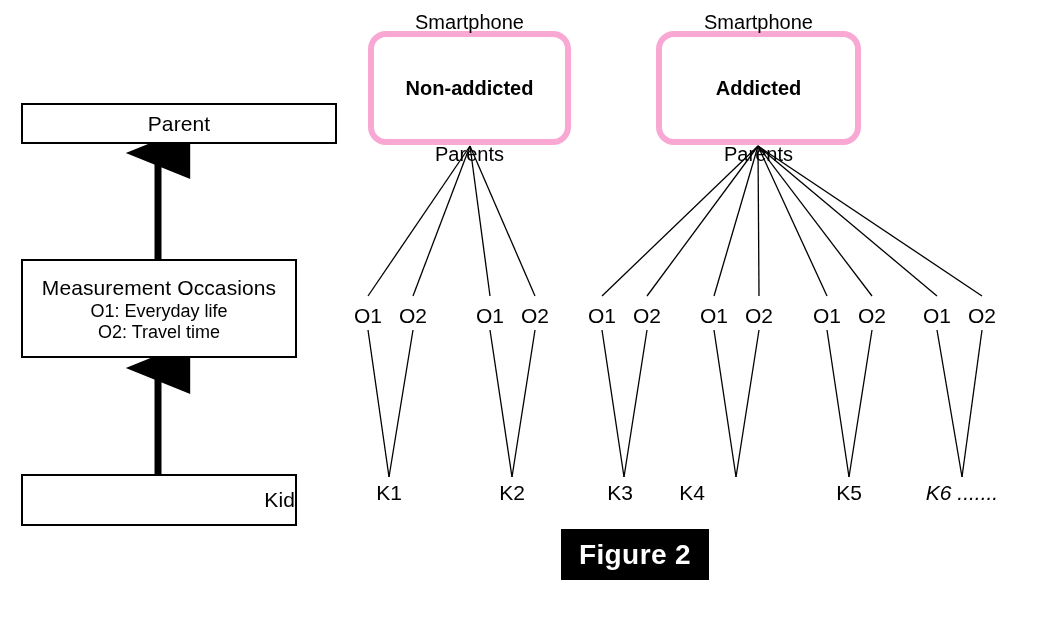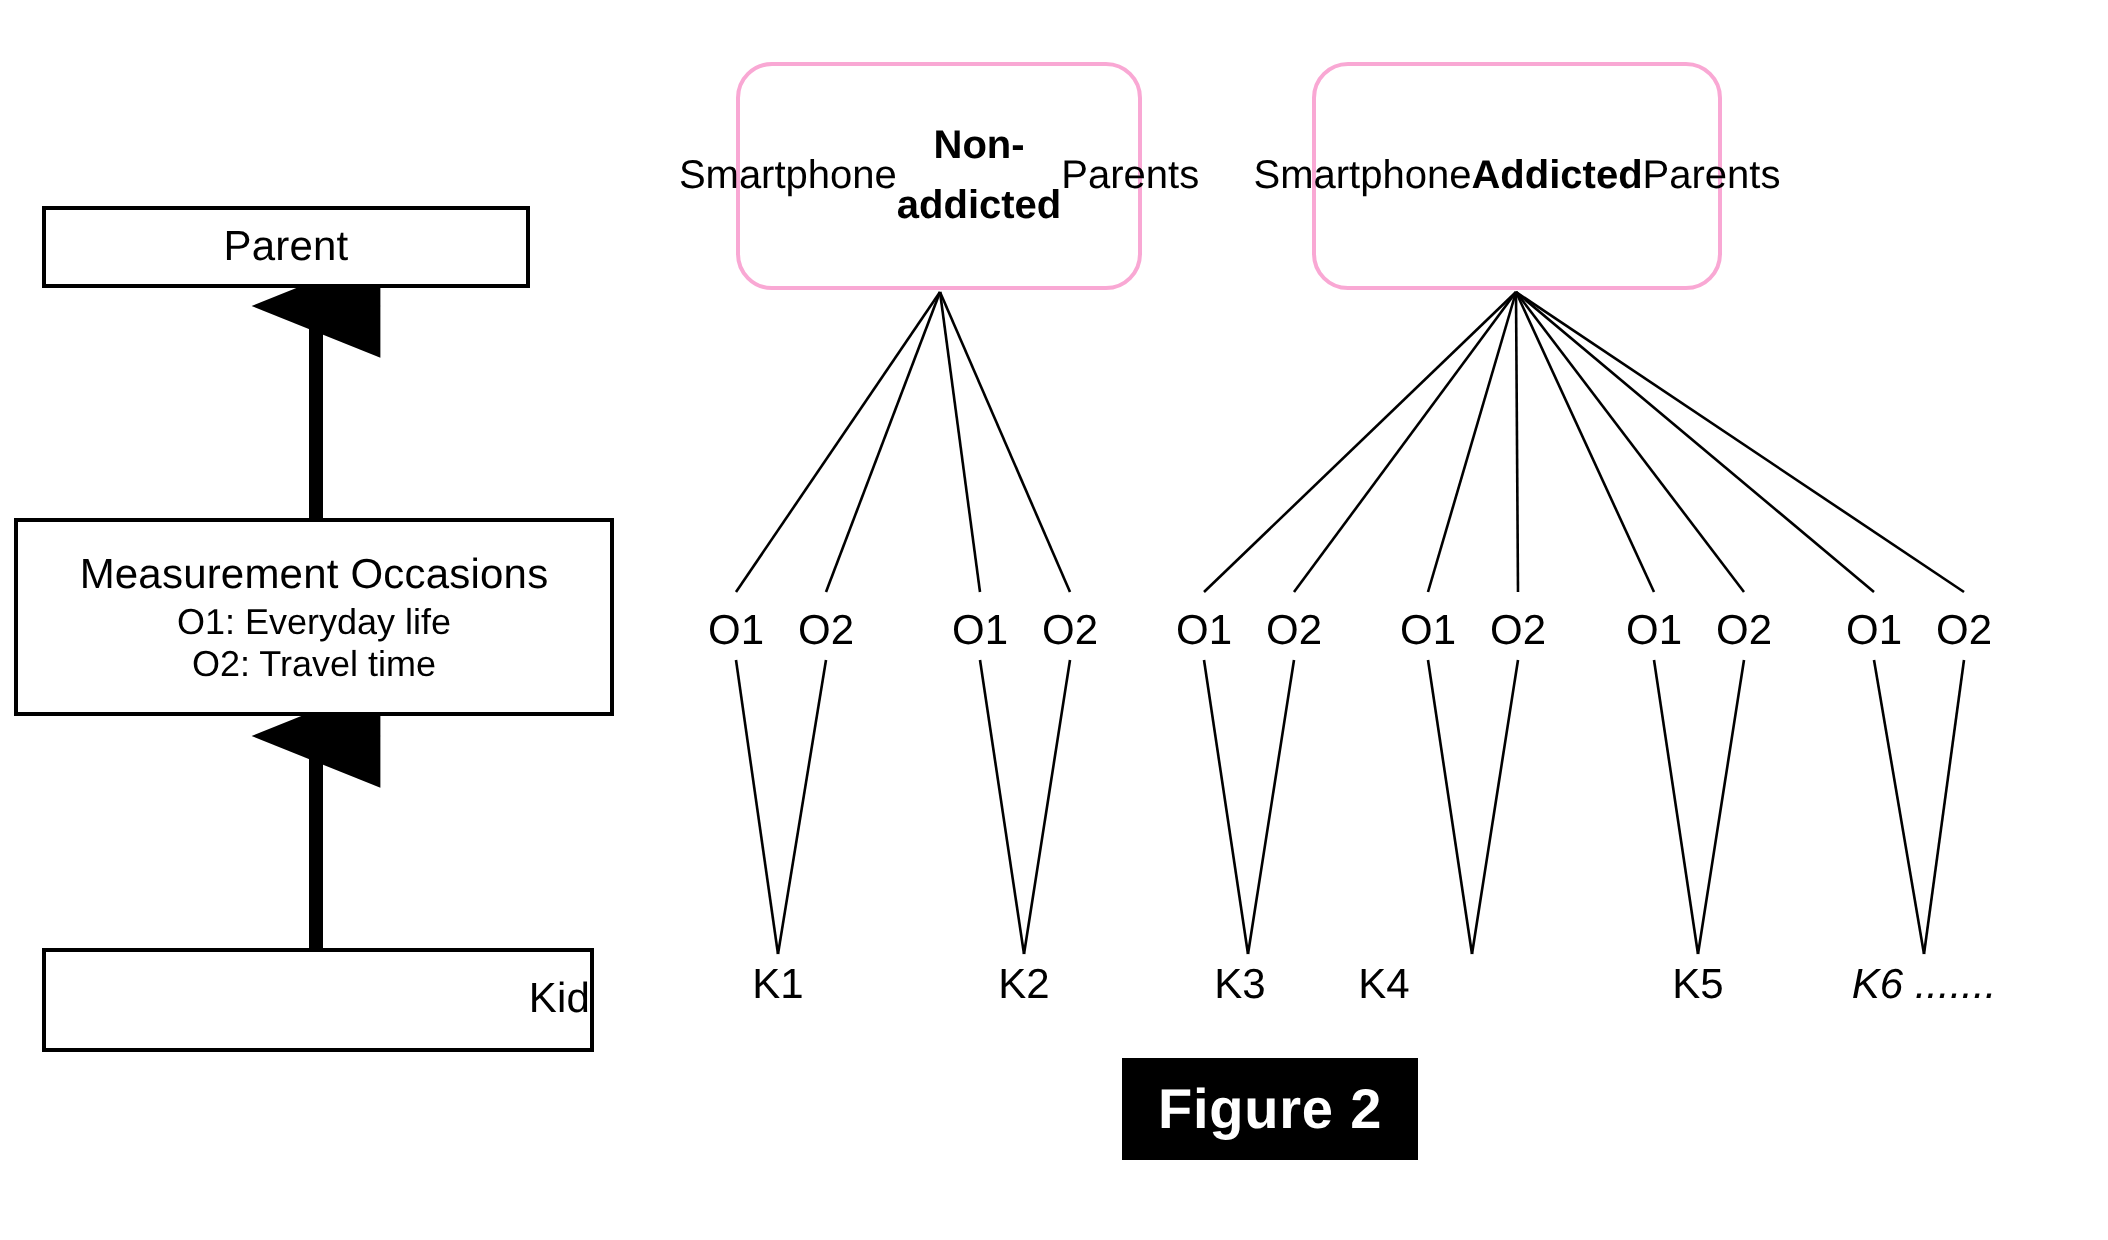--- a/index.html
+++ b/index.html
@@ -41,38 +41,39 @@
   }
   .legend-title {
     font-size: 21px;
     line-height: 26px;
     letter-spacing: 0.1px;
   }
   .legend-sub {
     font-size: 18px;
     line-height: 21px;
   }
-  #parent-box  { left: 21px;  top: 103px; width: 244px; height: 41px; }
-  #occasion-box{ left: 7px;  top: 259px; width: 300px; height: 99px; }
+  #parent-box  { left: 21px;  top: 103px; width: 316px; height: 41px; }
+  #occasion-box{ left: 21px;  top: 259px; width: 276px; height: 99px; }
   #kid-box     { left: 21px;  top: 474px; width: 276px; height: 52px; align-items: flex-end; }
 
   
   .group-box {
     position: absolute;
     box-sizing: border-box;
-    border: 2px solid #f9a8d4;
+    border: 6px solid #f9a8d4;
     border-radius: 18px;
     background: #ffffff;
     display: flex;
-    flex-direction: row;
+    flex-direction: column;
     align-items: center;
     justify-content: center;
     text-align: center;
     font-size: 20px;
     line-height: 30px;
+    gap: 36px;
   }
   .group-box .strong { font-weight: bold; }
   #group-nonaddicted { left: 368px; top: 31px; width: 203px; height: 114px; }
   #group-addicted    { left: 656px; top: 31px; width: 205px; height: 114px; }
 
   
   .node-label {
     position: absolute;
     font-size: 21px;
     line-height: 24px;

